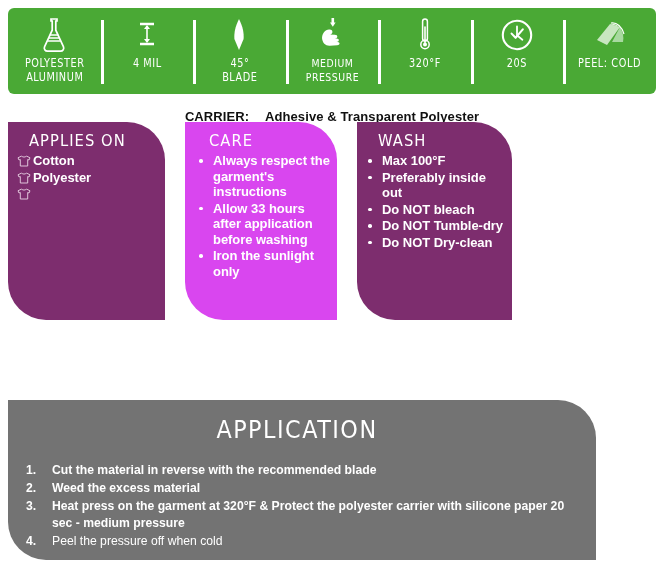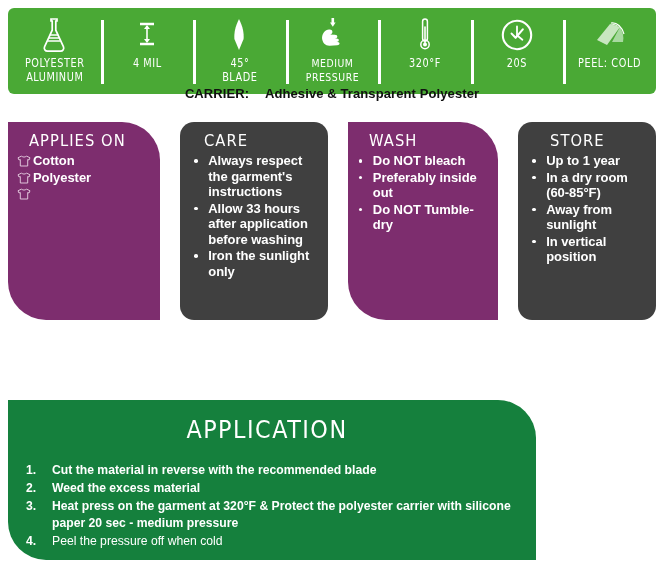--- a/index.html
+++ b/index.html
@@ -44,42 +44,42 @@
     line-height:13.5px;
     margin-top:2px;
     font-stretch:condensed;
     text-transform:uppercase;
     transform:scaleX(0.94);
   }
   .spec-label.sm{font-size:11px;}
 
   
   .carrier{
-    position:absolute;left:0;top:86px;width:664px;
+    position:absolute;left:0;top:109px;width:664px;
     text-align:center;
     color:#111111;
     font-size:13px;font-weight:bold;
     letter-spacing:0.1px;
   }
   .carrier .c-val{margin-left:12px;}
 
   
   .cardrow{
     position:absolute;left:8px;top:122px;width:648px;height:198px;
     display:flex;gap:20px;
   }
   .card{
     position:relative;
     border-radius:0 38px 0 38px;
     box-sizing:border-box;
     padding:8px 6px 10px 10px;
     overflow:hidden;
   }
   .card.purple{background:#7d2d6e;padding-left:7px;}
-  .card.green{background:#404040;border-radius:14px;}
+  .card.green{background:#d946ef;}
   .card.w1{width:157px;}
   .card.w2{width:152px;}
   .card.w3{width:155px;}
   .card.w4{width:142px;}
 
   .card-title{
     color:#ffffff;
     font-family:"DejaVu Sans", sans-serif;
     font-size:15.5px;
     font-weight:400;
@@ -108,22 +108,22 @@
     width:3.5px;height:3.5px;border-radius:50%;
     background:#ffffff;
   }
   .bullet-shirt{padding-left:26px;}
   .bullet-shirt .shirt-icon{
     position:absolute;left:2px;top:2px;
   }
 
   
   .appcard{
-    position:absolute;left:8px;top:400px;width:528px;height:160px;
-    background:#15803d;
+    position:absolute;left:8px;top:400px;width:588px;height:160px;
+    background:#737373;
     border-radius:0 38px 0 38px;
     box-sizing:border-box;
     padding:10px 20px 10px 10px;
     overflow:hidden;
   }
   .app-title{
     color:#ffffff;
     font-family:"DejaVu Sans", sans-serif;
     font-size:24px;
     font-weight:400;
@@ -279,35 +279,28 @@
       <ul class="card-list">
         <li class="bullet-dot">Always respect the garment's instructions</li>
         <li class="bullet-dot">Allow 33 hours after application before washing</li>
         <li class="bullet-dot">Iron the sunlight only</li>
       </ul>
     </div>
 
     <div class="card purple w3">
       <div class="card-title">Wash</div>
       <ul class="card-list">
+        <li class="bullet-dot">Max 100°F</li>
+        <li class="bullet-dot">Preferably inside out</li>
         <li class="bullet-dot">Do NOT bleach</li>
-        <li class="bullet-dot">Preferably inside out</li>
         <li class="bullet-dot">Do NOT Tumble-dry</li>
+        <li class="bullet-dot">Do NOT Dry-clean</li>
       </ul>
     </div>
 
-    <div class="card green w4">
-      <div class="card-title">Store</div>
-      <ul class="card-list">
-        <li class="bullet-dot">Up to 1 year</li>
-        <li class="bullet-dot">In a dry room (60-85°F)</li>
-        <li class="bullet-dot">Away from sunlight</li>
-        <li class="bullet-dot">In vertical position</li>
-      </ul>
-    </div>
 
   </div>
 
   <div class="appcard">
     <div class="app-title">Application</div>
     <ol class="app-list">
       <li>
         <span class="num">1.</span>
         <span>Cut the material in reverse with the recommended blade</span>
       </li>

